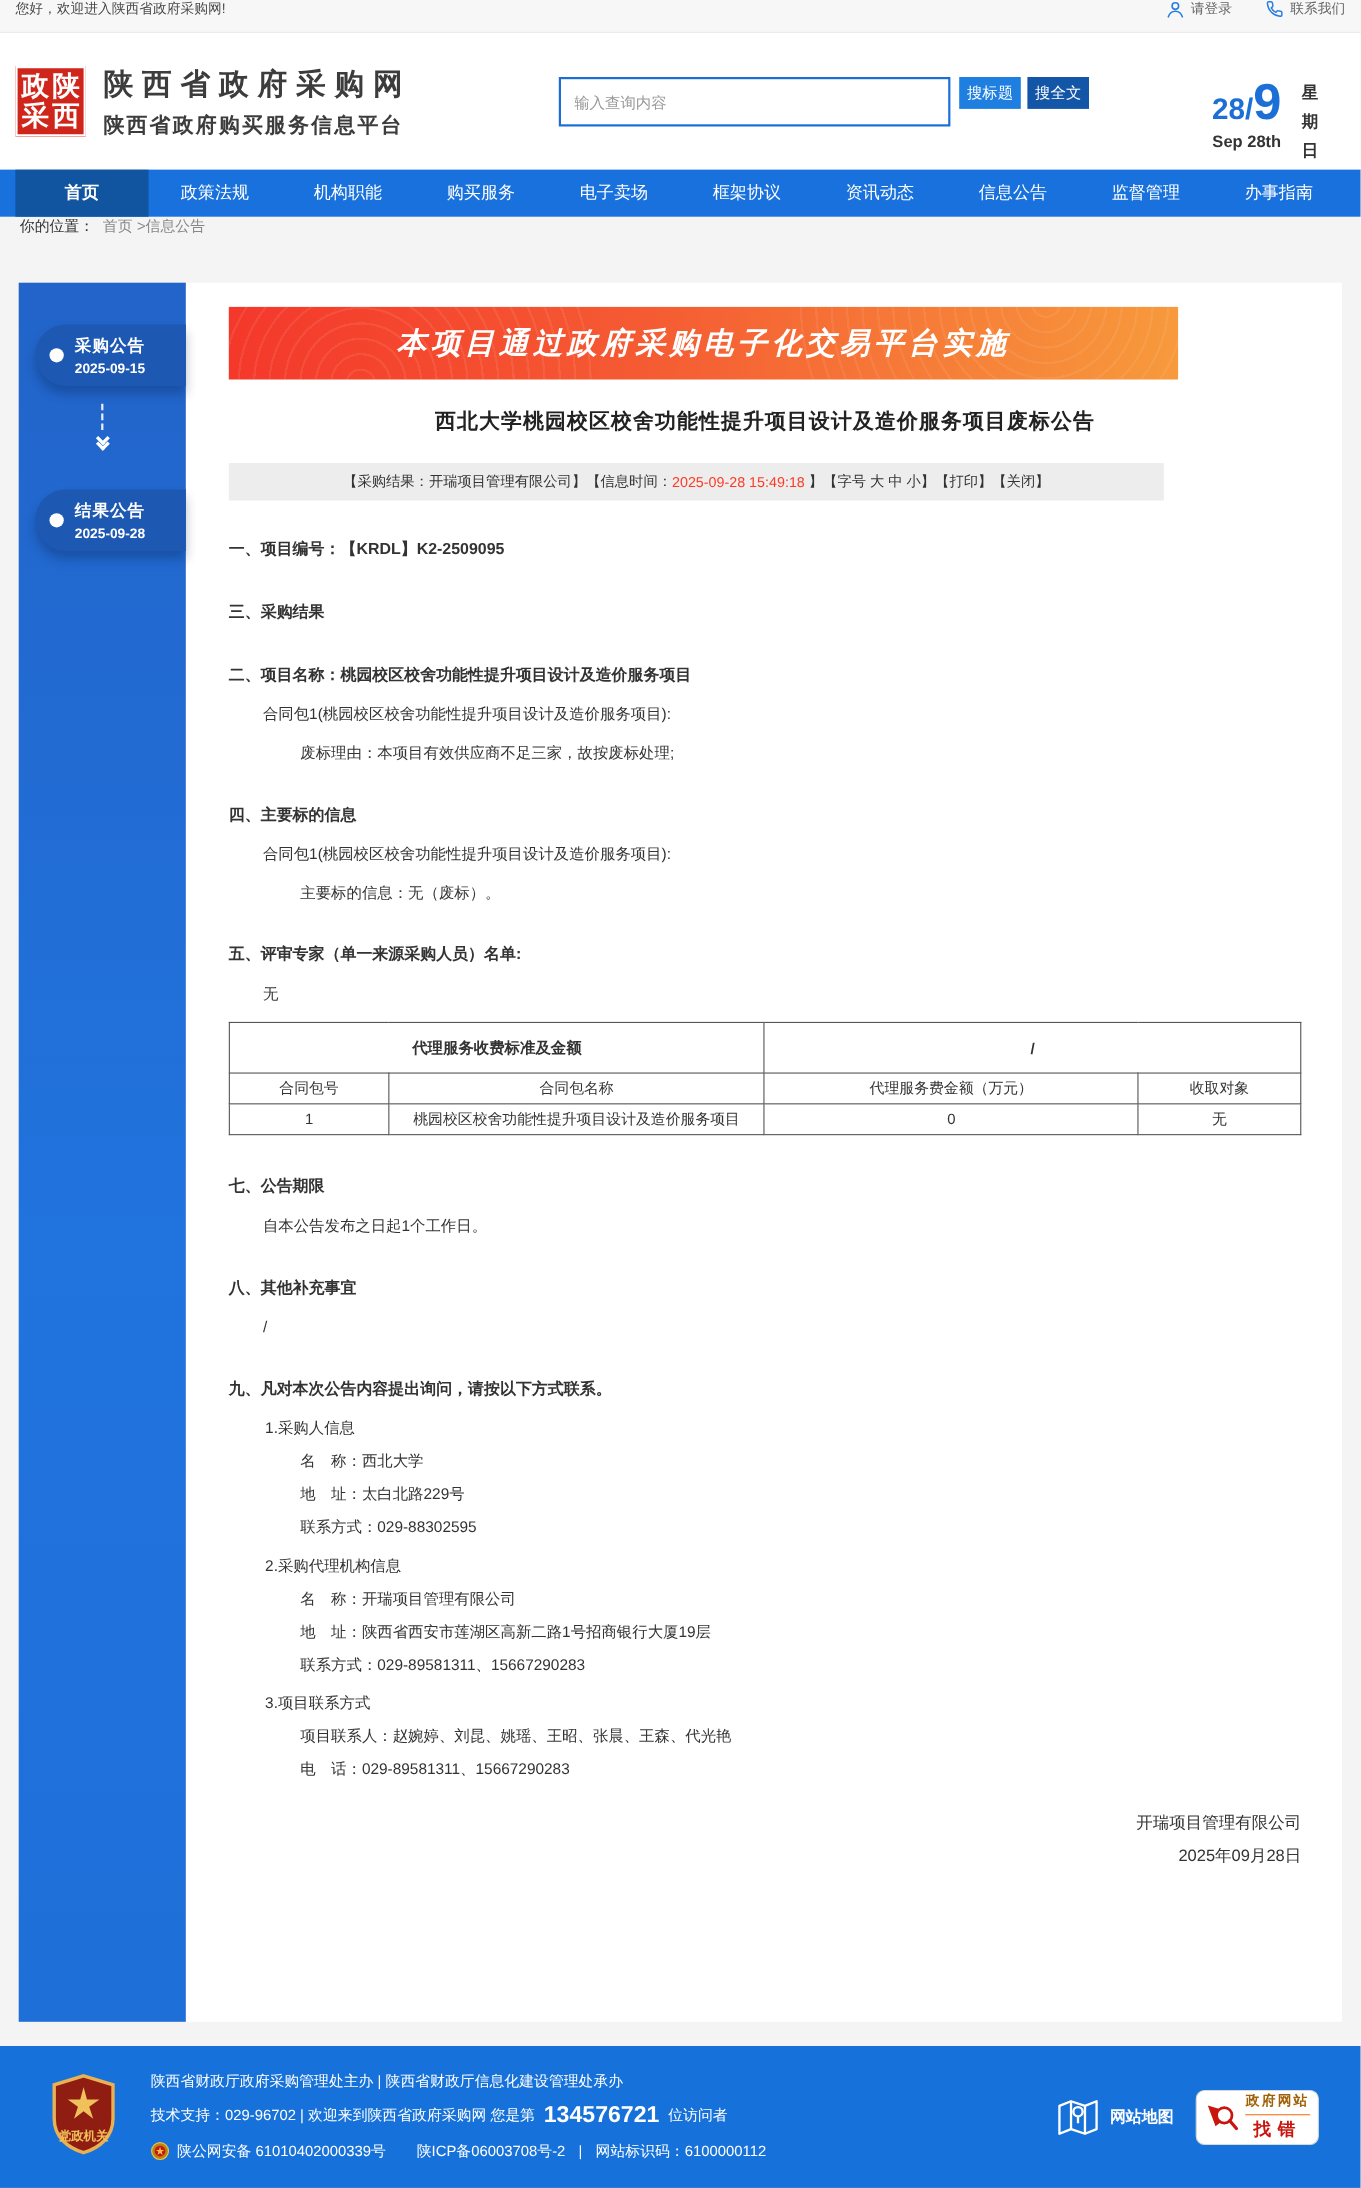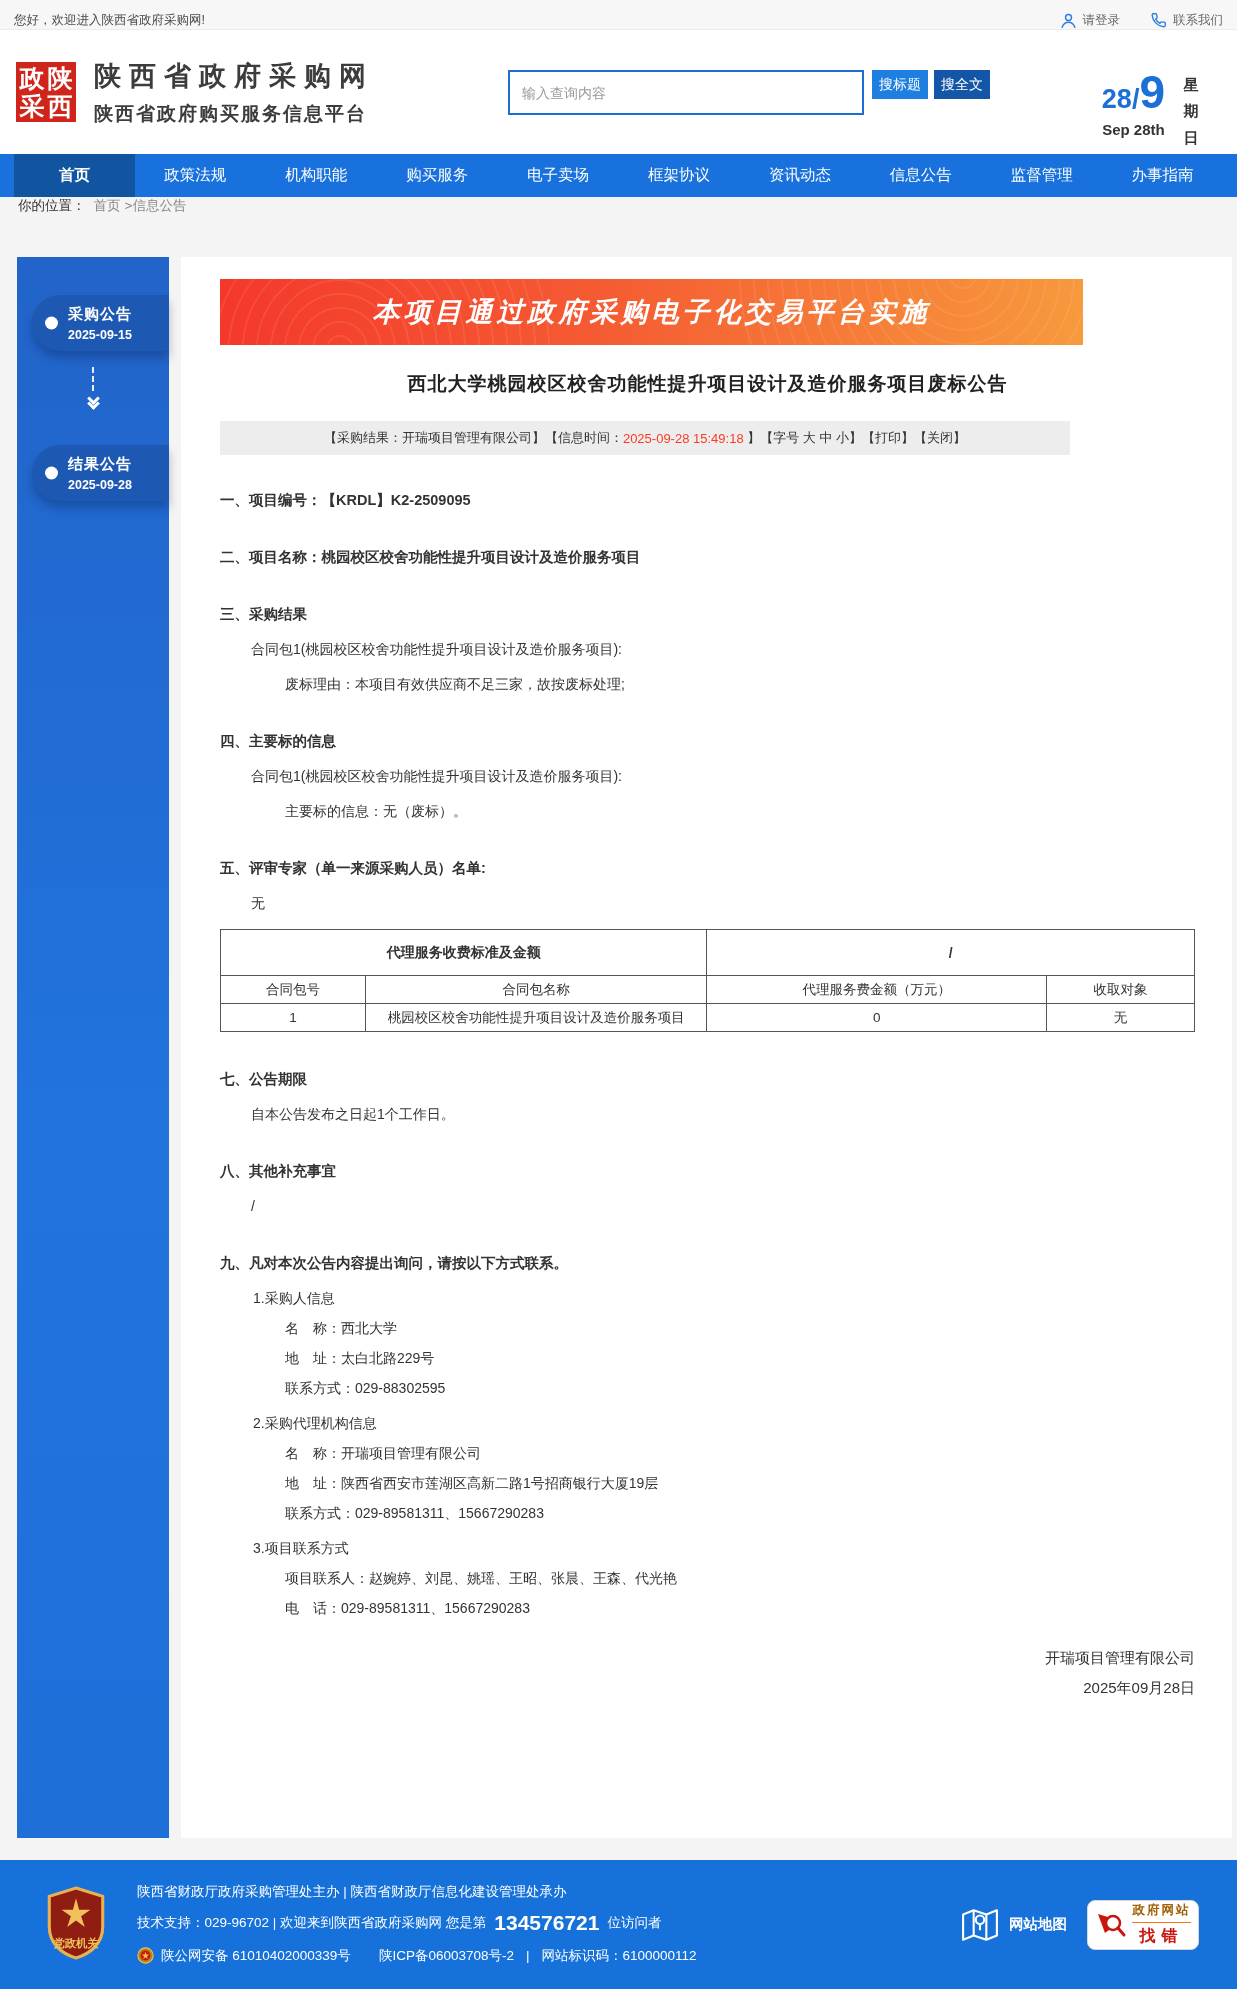--- a/index.html
+++ b/index.html
@@ -5,21 +5,21 @@
   * { box-sizing: border-box; margin: 0; padding: 0; }
   html,body { width:1237px; }
   body {
     height:1989px; overflow:hidden; position:relative;
     background:#f4f4f4;
     font-family:"Liberation Sans", sans-serif;
     color:#333;
   }
   
   .topbar { height:30px; background:#f7f7f7; border-bottom:1px solid #ececec;
-    display:flex; justify-content:space-between; align-items:flex-end; padding:0 14px;
+    display:flex; justify-content:space-between; align-items:flex-start; padding:0 14px;
     font-size:12.5px; color:#4a4a4a; }
   .topbar-right { display:flex; gap:30px; align-items:center; color:#666; }
   .top-link { display:flex; align-items:center; gap:6px; cursor:pointer; }
   
   .header { height:124px; background:#fff; position:relative; display:flex; align-items:center; padding:0 14px; }
   .logo { width:64px; height:64px; background:#d0251b; box-shadow:inset 0 0 0 2px #fff;
     display:grid; grid-template-columns:1fr 1fr; padding:4px; flex:0 0 auto; }
   .logo span { color:#fff; font-weight:bold; font-size:25px; line-height:28px; text-align:center; }
   .titles { margin-left:16px; }
   .site-title { font-size:27px; font-weight:bold; color:#3c3c3c; letter-spacing:8px; }
@@ -41,21 +41,21 @@
   
   .nav { height:43px; background:#1871dc; display:flex; padding:0 14px; }
   .nav a { flex:1; display:flex; align-items:center; justify-content:center; color:#fff;
     font-size:15.5px; text-decoration:none; cursor:pointer; }
   .nav a.active { background:#11549f; font-weight:bold; }
   
   .breadcrumb { height:60px; display:flex; align-items:flex-start; padding:0 18px; font-size:13.5px; color:#333; }
   .breadcrumb .bc-link { color:#888; margin-left:8px; cursor:pointer; }
   .breadcrumb .bc-cur { color:#888; margin-left:4px; cursor:pointer; }
   
-  .main { display:flex; margin:0 17px 22px 17px; height:1581px;gap:12px; }
+  .main { display:flex; margin:0 17px 22px 17px; height:1581px; }
   .sidebar { width:152px; flex:0 0 152px; background:linear-gradient(180deg,#2264c9 0%,#2173de 55%,#1f6fd9 100%);
     padding-top:38px; }
   .side-pill { margin-left:15px; height:56px; background:#1d58b2; border-radius:28px 0 0 28px;
     color:#fff; display:flex; flex-direction:column; justify-content:center; padding-left:36px;
     box-shadow:0 7px 10px rgba(5,20,60,.28); position:relative; cursor:pointer; }
   .side-pill::before { content:""; position:absolute; left:13px; top:50%; transform:translateY(-50%);
     width:13px; height:13px; border-radius:50%; background:#fff; }
   .pill-title { font-size:15px; font-weight:bold; letter-spacing:1px; }
   .pill-date { font-size:12.5px; font-weight:bold; margin-top:4px; }
   .side-arrow { height:64px; margin:16px 0 14px; display:flex; flex-direction:column; align-items:center; }
@@ -220,23 +220,23 @@
         <span>【采购结果：开瑞项目管理有限公司】</span>
         <span>【信息时间：</span>
         <span class="time-red">2025-09-28 15:49:18</span>
         <span> 】</span>
         <span class="clickable">【字号 大 中 小】</span>
         <span class="clickable">【打印】</span>
         <span class="clickable">【关闭】</span>
       </div>
 
       <div class="sec first">一、项目编号：【KRDL】K2-2509095</div>
+      <div class="sec">三、采购结果</div>
+
       <div class="sec">二、项目名称：桃园校区校舍功能性提升项目设计及造价服务项目</div>
-
-      <div class="sec">三、采购结果</div>
       <div class="para ind1">合同包1(桃园校区校舍功能性提升项目设计及造价服务项目):</div>
       <div class="para ind2">废标理由：本项目有效供应商不足三家，故按废标处理;</div>
 
       <div class="sec">四、主要标的信息</div>
       <div class="para ind1">合同包1(桃园校区校舍功能性提升项目设计及造价服务项目):</div>
       <div class="para ind2">主要标的信息：无（废标）。</div>
 
       <div class="sec">五、评审专家（单一来源采购人员）名单:</div>
       <div class="para ind1">无</div>
 

